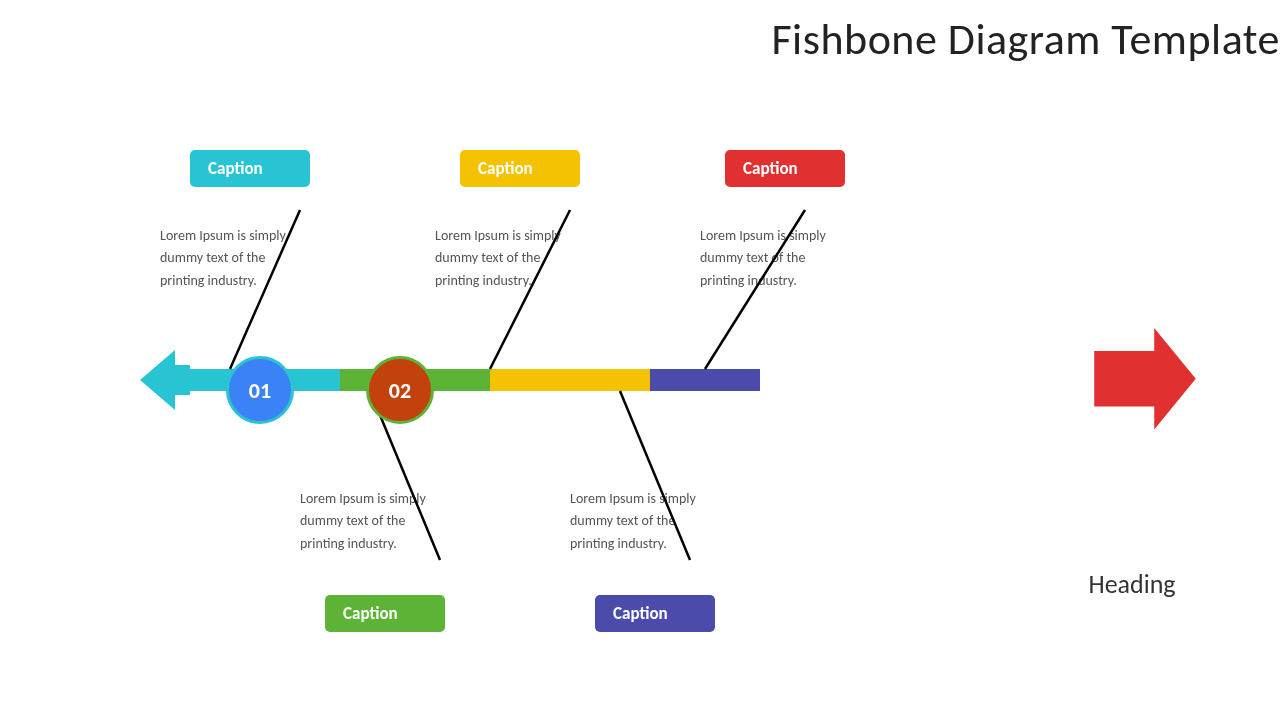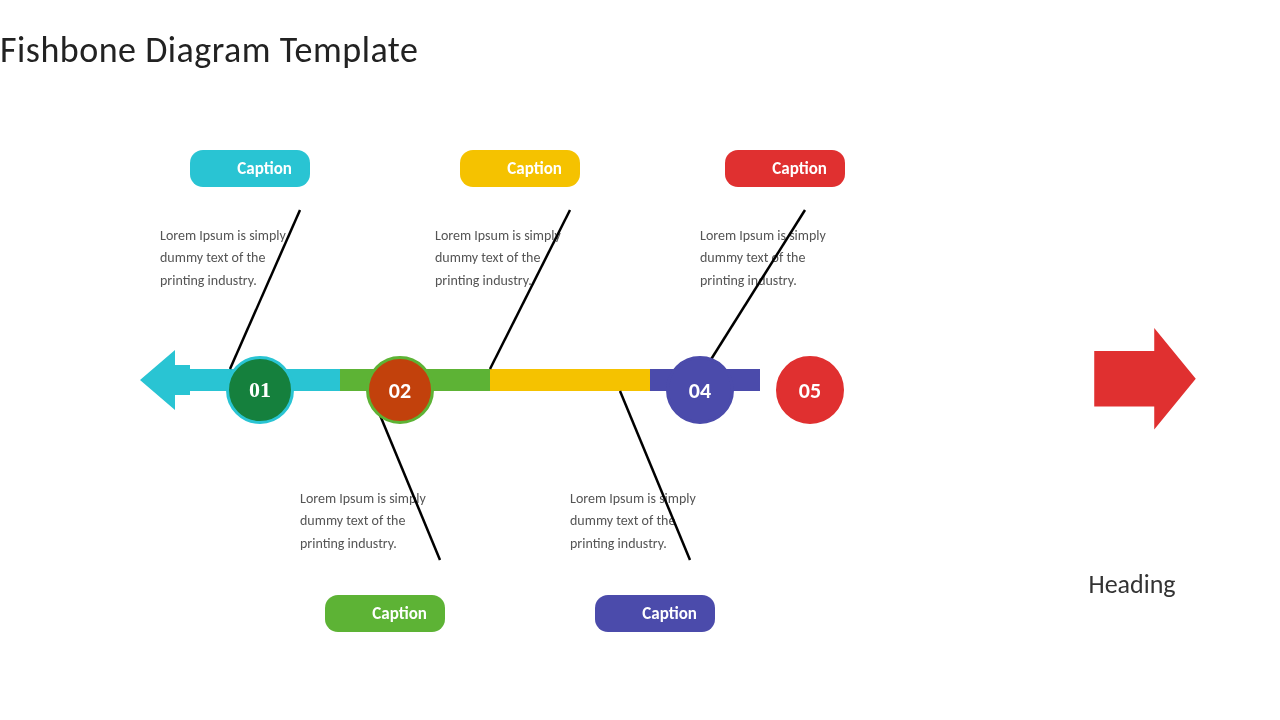--- a/index.html
+++ b/index.html
@@ -13,25 +13,25 @@
     }
 
     .slide {
       width: 1280px;
       height: 720px;
       position: relative;
       background: #fff;
     }
 
     .title {
-      text-align: left;
-      font-size: 36px;
+      text-align: right;
+      font-size: 44px;
       font-weight: 400;
       color: #222;
-      padding-top: 28px;
+      padding-top: 12px;
       letter-spacing: 0.5px;
     }
 
     
     .diagram {
       position: absolute;
       top: 120px;
       left: 60px;
       right: 60px;
       bottom: 60px;
@@ -69,36 +69,36 @@
       display: flex;
       align-items: center;
       justify-content: center;
       font-size: 22px;
       font-weight: 700;
       color: #fff;
       z-index: 10;
       border: 3px solid #fff;
     }
 
-    .node-01 { width: 68px; height: 68px; background: #15803d; border-color: #29c4d3; left: 200px; font-family: Liberation Serif, serif; }
+    .node-01 { width: 68px; height: 68px; background: #3b82f6; border-color: #29c4d3; left: 200px; }
     .node-02 { width: 68px; height: 68px; background: #c2410c; border-color: #5db335; left: 340px; }
     .node-03 { width: 68px; height: 68px; background: #f5c200; border-color: #f5c200; left: 490px; }
     .node-04 { width: 68px; height: 68px; background: #4b4bab; border-color: #4b4bab; left: 640px; }
     .node-05 { width: 68px; height: 68px; background: #e03030; border-color: #e03030; left: 750px; }
 
     
     .caption-badge {
       position: absolute;
       padding: 8px 18px;
-      border-radius: 13px;
+      border-radius: 5px;
       color: #fff;
       font-size: 17px;
       font-weight: 700;
       z-index: 20;
-      text-align: right;
+      text-align: left;
       min-width: 120px;
     }
 
     
     .cap-top-1 { background: #29c4d3; left: 130px; top: 30px; }
     .cap-top-2 { background: #f5c200; left: 400px; top: 30px; }
     .cap-top-3 { background: #e03030; left: 665px; top: 30px; }
 
     
     .cap-bot-1 { background: #5db335; left: 265px; bottom: 28px; }
@@ -156,22 +156,20 @@
       <line x1="645" y1="249" x2="745" y2="90" stroke="#000" stroke-width="2.5"></line>
 
       <line x1="310" y1="271" x2="380" y2="440" stroke="#000" stroke-width="2.5"></line>
 
       <line x1="560" y1="271" x2="630" y2="440" stroke="#000" stroke-width="2.5"></line>
 
     </svg>
 
     <div class="node node-01">01</div>
     <div class="node node-02">02</div>
-    <div class="node node-04">04</div>
-    <div class="node node-05">05</div>
 
     <div class="arrow-right">
       <svg xmlns="http://www.w3.org/2000/svg" viewBox="0 0 110 130">
         <polygon points="0,25 65,25 65,0 110,55 65,110 65,85 0,85" fill="#e03030"></polygon>
       </svg>
     </div>
 
     <div class="heading-label" style="bottom: 60px;">Heading</div>
 
     <div class="caption-badge cap-top-1">Caption</div>

